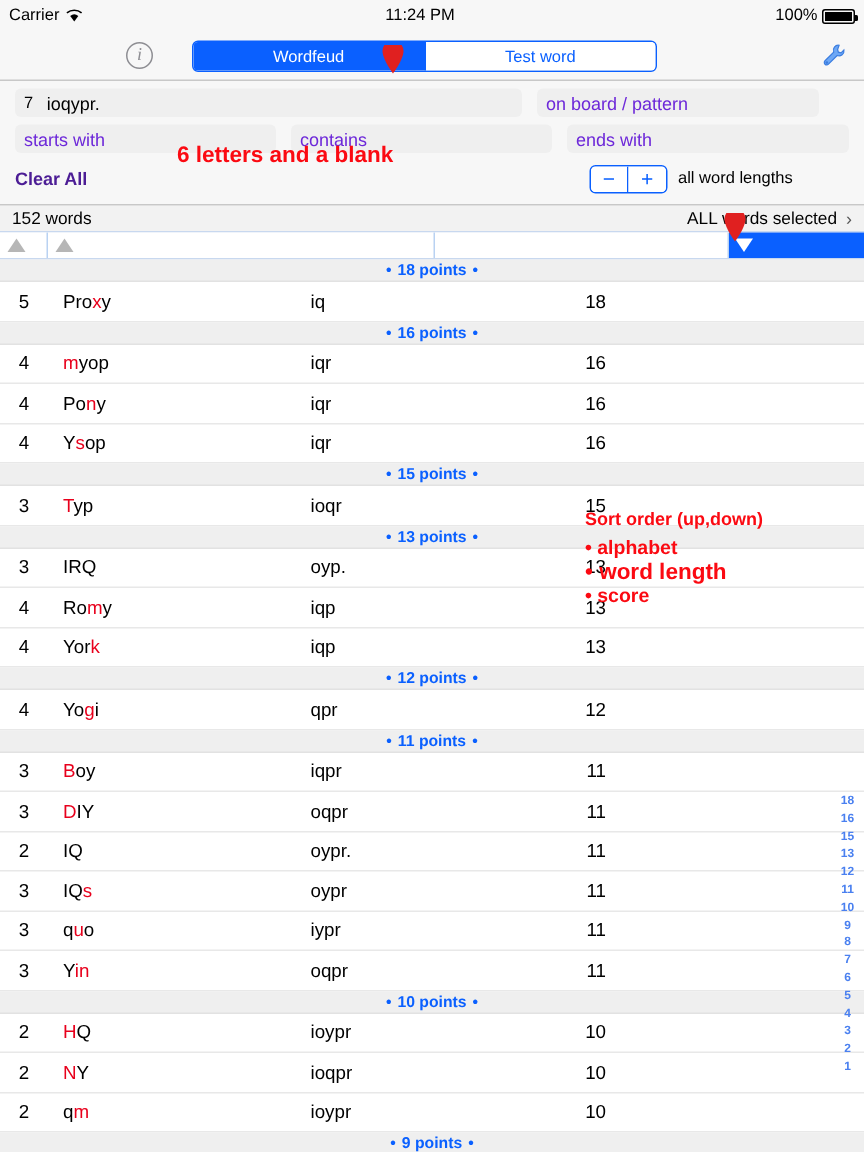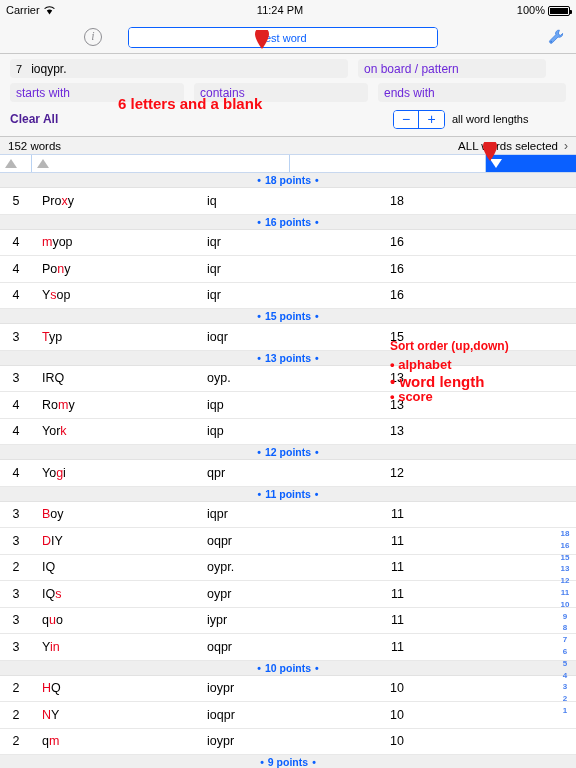--- a/index.html
+++ b/index.html
@@ -190,20 +190,21 @@
     <span class="batt">
         <i></i>
       </span>
   </div>
 </div>
 
 <div class="navbar">
   <div class="info-icon">i</div>
 
   <div class="segmented">
+    <div class="seg active">Wordfeud</div>
     <div class="seg">Test word</div>
   </div>
 
   <div class="wrench">
     <svg width="20" height="20" viewBox="0 0 20 20">
       <path d="M13.4 3.2a3.3 3.3 0 0 0-3.6 4.5L4 13.5a1.6 1.6 0 1 0 2.3 2.3l5.8-5.8a3.3 3.3 0 0 0 4.5-3.6l-1.9 1.9-1.8-.5-.5-1.8z" fill="#6ea8f5" stroke="#3b7de0" stroke-width="0.8"></path>
       <circle cx="5.2" cy="14.7" r="0.9" fill="#3b7de0"></circle>
     </svg>
   </div>
 </div>

